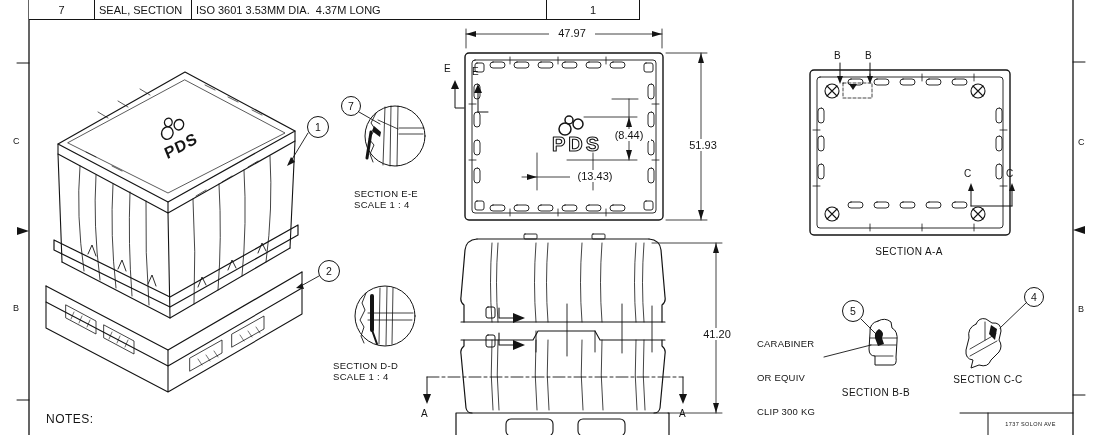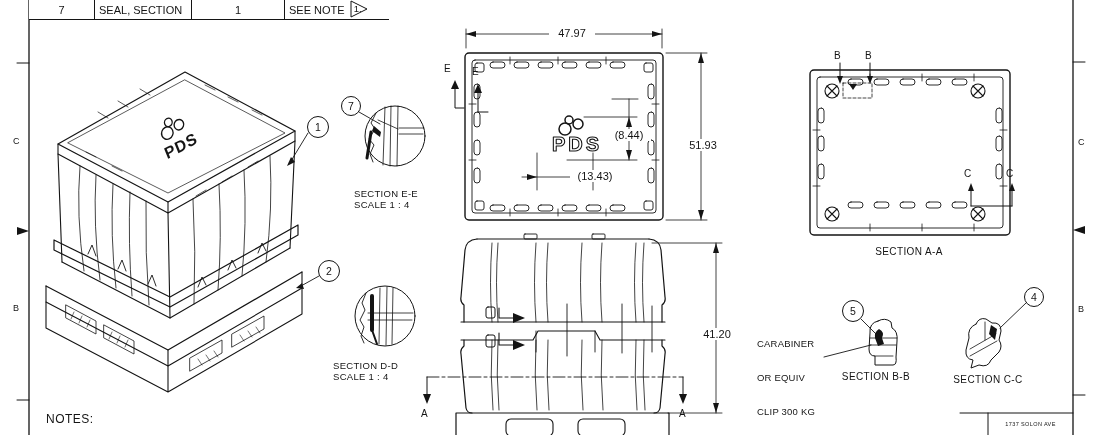--- a/index.html
+++ b/index.html
@@ -227,49 +227,41 @@
       <path d="M976,324 Q967,328 969,338 L966,350 Q965,359 973,360 L971,368 L979,365 Q988,368 991,360 L999,352 Q1003,346 999,340 L1001,331 Q1001,322 992,323 L986,319 Q979,317 976,324 Z"></path>
       <path d="M970,349 L996,334 M970,356 L997,341 M985,322 V340" stroke-width=".8"></path>
       <polygon points="991,325 997,329 995,340 989,334" fill="#141414" stroke="none"></polygon>
       <path d="M1026,303 L1000,328" stroke-width=".9"></path>
     </g>
   </svg>
 
   <div class="bom">
     <div class="bc center" style="width:66px">7</div>
     <div class="bc" style="width:97px">SEAL, SECTION</div>
+    <div class="bc" style="width:355px">ISO 3601 3.53MM DIA.  4.37M LONG</div>
     <div class="bc center" style="width:93px">1</div>
-    <div class="bc last" style="width:104px">
-      <span>SEE NOTE</span>
-      <span class="flag">
-        <svg width="20" height="19" viewBox="0 0 20 19">
-          <polygon points="2,17 2,1 18,9" fill="none" stroke="#141414" stroke-width="1"></polygon>
-        </svg>
-        <span>1.</span>
-      </span>
-    </div>
   </div>
 
   <div class="t zone" style="left:13px;top:136px">C</div>
   <div class="t zone" style="left:13px;top:303px">B</div>
   <div class="t zone" style="left:1078px;top:137px">C</div>
   <div class="t zone" style="left:1078px;top:304px">B</div>
 
   <div class="balloon" style="left:307px;top:116px;width:22px;height:22px">1</div>
   <div class="balloon" style="left:341px;top:96px;width:20px;height:20px">7</div>
   <div class="balloon" style="left:318px;top:260px;width:22px;height:22px">2</div>
   <div class="balloon" style="left:842px;top:300px;width:22px;height:22px">5</div>
   <div class="balloon" style="left:1024px;top:287px;width:20px;height:20px">4</div>
 
   <div class="t sec" style="left:354px;top:188px">SECTION E-E</div>
   <div class="t sec" style="left:354px;top:199px">SCALE 1 : 4</div>
   <div class="t sec" style="left:333px;top:360px">SECTION D-D</div>
   <div class="t sec" style="left:333px;top:371px">SCALE 1 : 4</div>
   <div class="t sec10" style="left:864px;top:246px">SECTION A-A</div>
-  <div class="t sec10" style="left:831px;top:371px">SECTION B-B</div>
+  <div class="t sec10" style="left:831px;top:387px">SECTION B-B</div>
   <div class="t sec10" style="left:943px;top:374px">SECTION C-C</div>
 
   <div class="t dim" style="left:549px;top:27px;width:44px">47.97</div>
   <div class="t dim" style="left:683px;top:139px;width:38px">51.93</div>
   <div class="t dim" style="left:607px;top:129px;width:42px">(8.44)</div>
   <div class="t dim" style="left:570px;top:170px;width:48px">(13.43)</div>
   <div class="t dim" style="left:696px;top:328px;width:40px">41.20</div>
 
   <div class="t cut" style="left:444px;top:63px">E</div>
   <div class="t cut" style="left:472px;top:66px">E</div>

